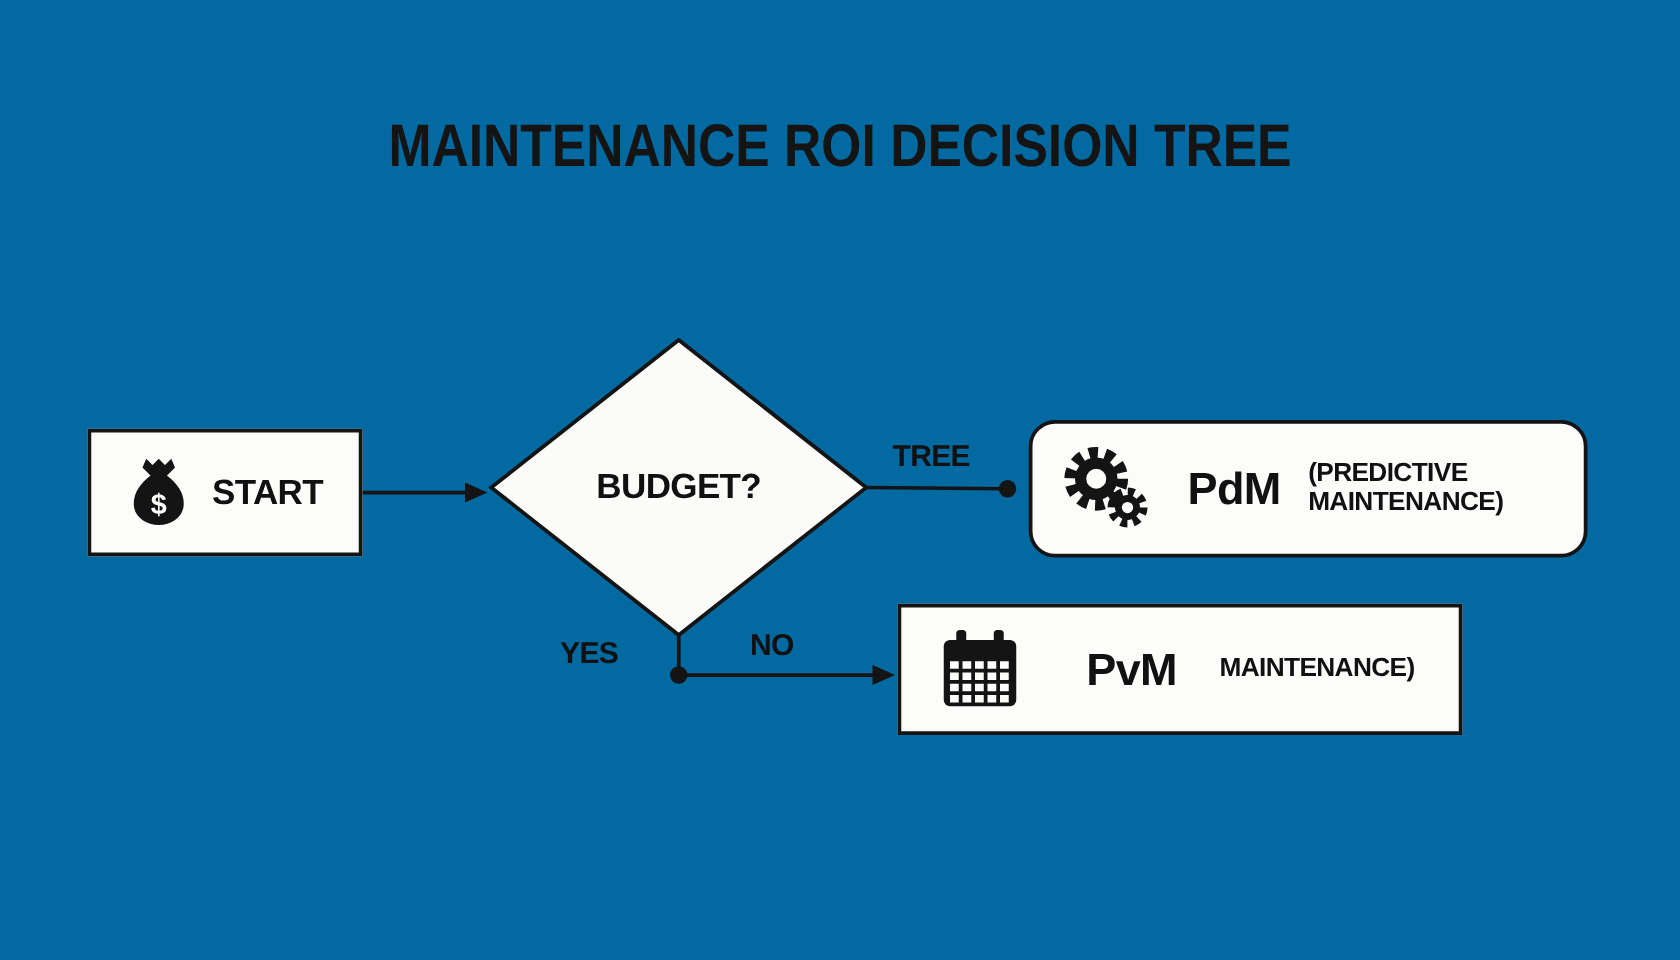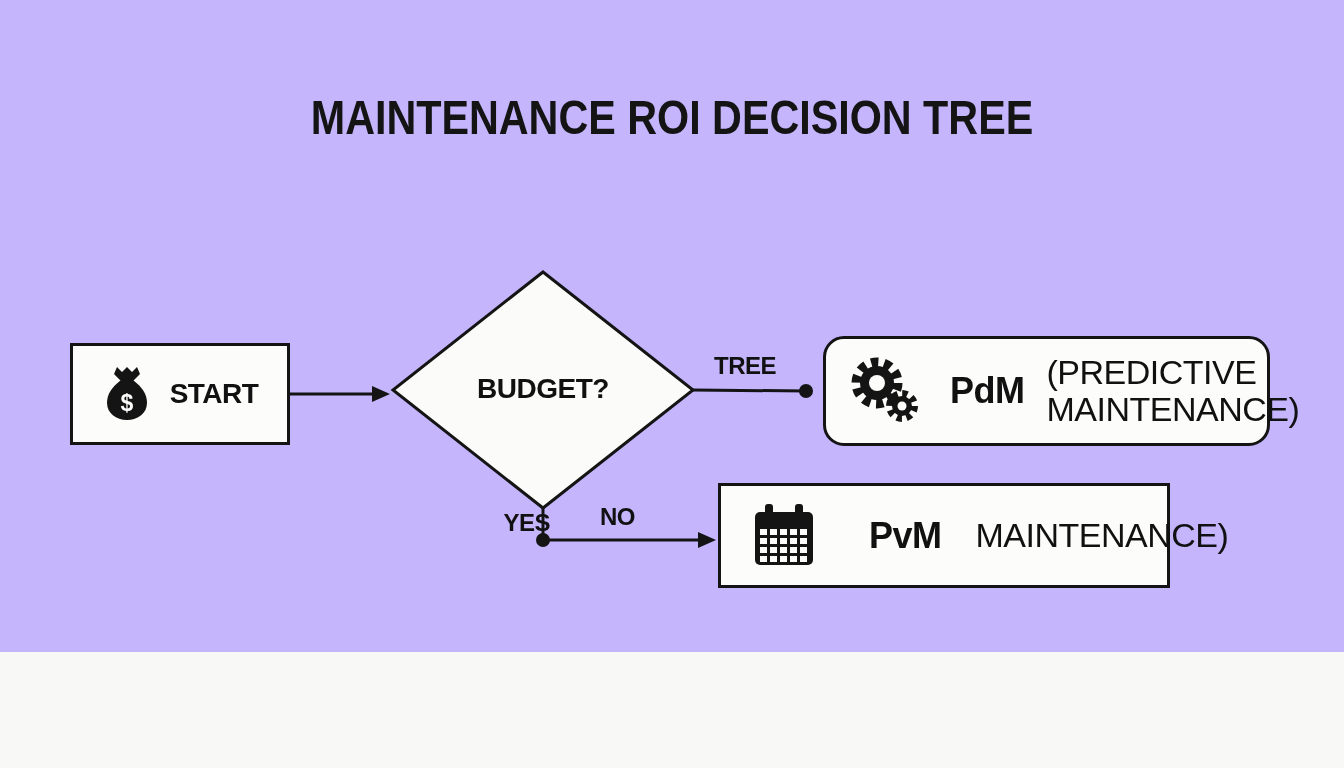--- a/index.html
+++ b/index.html
@@ -1,21 +1,21 @@
 <!DOCTYPE html>
 <html><head>
 <meta charset="utf-8">
 <style>
   * { margin: 0; padding: 0; box-sizing: border-box; }
   html, body { background: #f8f8f6; }
   .canvas {
     position: relative;
     width: 1344px;
-    height: 652px;
-    background: #c4b5fd;
+    height: 768px;
+    background: #0369a1;
     font-family: "Liberation Sans", "DejaVu Sans", sans-serif;
     color: #111;
     overflow: hidden;
     padding-left: 40px;
   }
   .overlay {
     position: absolute;
     left: 0; top: 0;
     width: 1344px; height: 768px;
   }
@@ -68,22 +68,22 @@
   .abbr {
     font-size: 36px;
     font-weight: 700;
     letter-spacing: -0.5px;
     white-space: nowrap;
     margin-left: 12px;
   }
   .pvm-box .abbr { margin-left: 22px; }
   .desc {
     display: block;
-    font-size: 34px;
-    font-weight: 400;
+    font-size: 21px;
+    font-weight: 700;
     line-height: 1.08;
     letter-spacing: -0.5px;
     margin-left: 6px;
   }
   .desc span { display: block; white-space: nowrap; }
   .decision-label {
     position: absolute;
     left: 393px; top: 373px;
     width: 300px;
     text-align: center;
@@ -92,21 +92,21 @@
     letter-spacing: -0.5px;
   }
   .edge-label {
     position: absolute;
     font-size: 24px;
     font-weight: 700;
     letter-spacing: -0.5px;
     white-space: nowrap;
   }
   .edge-label.high { left: 705px; top: 352px; width: 80px; text-align: center; }
-  .edge-label.yes  { left: 486px; top: 509px; width: 64px; text-align: right; }
+  .edge-label.yes  { left: 448px; top: 509px; width: 64px; text-align: left; }
   .edge-label.no   { left: 600px; top: 503px; width: 60px; }
 </style>
 </head>
 <body>
 
 <div class="canvas">
 
   <svg class="overlay" width="1344" height="768" viewBox="0 0 1344 768" aria-hidden="true">
 
     <line x1="290" y1="394" x2="374" y2="394" stroke="#141414" stroke-width="3"></line>

